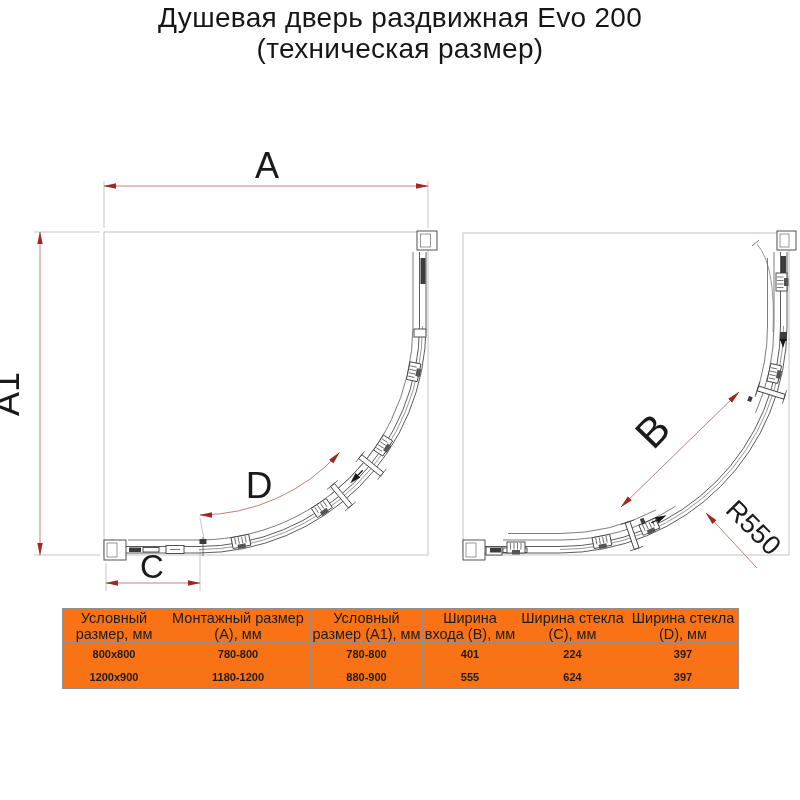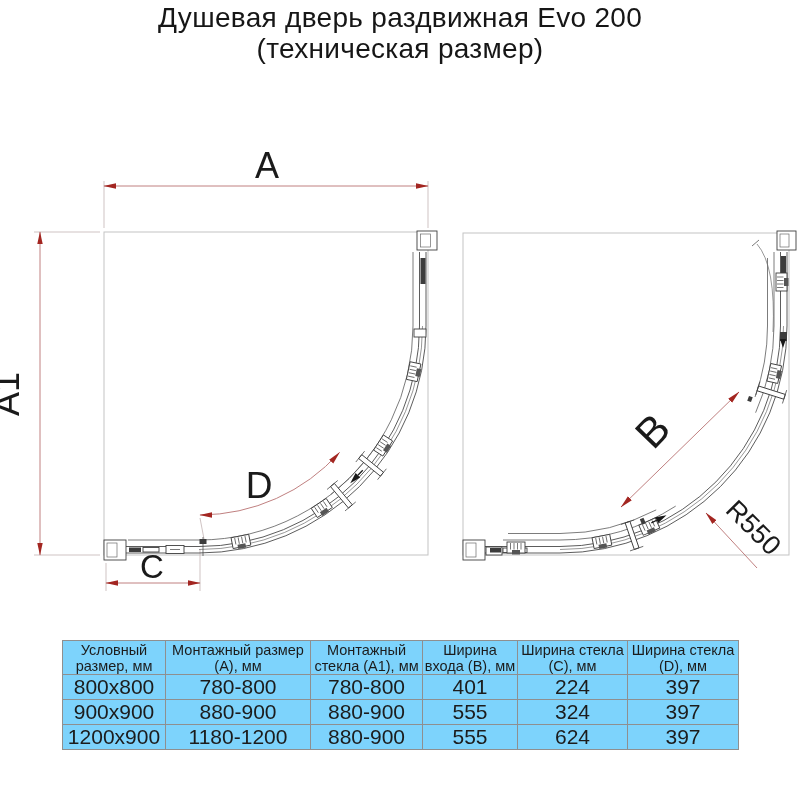--- a/index.html
+++ b/index.html
@@ -13,26 +13,26 @@
   .trk{fill:none;stroke:#4a4a4a;stroke-width:.9;}
   .pnl{fill:none;stroke:#5a5a5a;stroke-width:.8;}
   .thin{fill:none;stroke:#6b6b6b;stroke-width:.7;}
   .ext{stroke:#c9bcbc;stroke-width:.9;}
   .dim{stroke:#c08080;stroke-width:1;fill:none;}
   .hw{fill:#fff;stroke:#3f3f3f;stroke-width:.9;}
   .hwl{stroke:#3f3f3f;stroke-width:.7;}
   .blk{fill:#3c3c3c;stroke:none;}
   .lbl{fill:#1a1a1a;font-family:"Liberation Sans",sans-serif;}
   
-  table{position:absolute;top:640px;left:62px;width:676px;border-collapse:collapse;
-        table-layout:fixed;background:#7dd3fc;}
+  table{position:absolute;top:608px;left:62px;width:676px;border-collapse:collapse;
+        table-layout:fixed;background:#f97316;}
   th,td{border:1px solid #8f8f8f;text-align:center;vertical-align:middle;
         font-weight:normal;color:#1c1c1c;padding:0;overflow:hidden;}
   th{font-size:14.5px;line-height:16px;height:33px;}
-  td{font-size:21px;height:21.8px;}
+  td{font-size:11px;height:21.8px;font-weight:bold;}
 </style>
 </head>
 <body>
 
 <div class="title">
   <div>Душевая дверь раздвижная Evo 200</div>
   <div>(техническая размер)</div>
 </div>
 
 <svg width="800" height="600" viewBox="0 0 800 600">
@@ -275,44 +275,36 @@
       <col style="width:145px">
       <col style="width:112px">
     <col style="width:95px">
       <col style="width:110px">
       <col style="width:111px">
   </colgroup>
   <thead>
     <tr>
       <th>Условный размер, мм</th>
       <th>Монтажный размер (А), мм</th>
-      <th>Монтажный стекла (А1), мм</th>
+      <th>Условный размер (А1), мм</th>
       <th>Ширина входа (В), мм</th>
       <th>Ширина стекла (С), мм</th>
       <th>Ширина стекла (D), мм</th>
     </tr>
   </thead>
   <tbody>
     <tr>
       <td>800x800</td>
       <td>780-800</td>
       <td>780-800</td>
       <td>401</td>
       <td>224</td>
       <td>397</td>
     </tr>
     <tr>
-      <td>900x900</td>
-      <td>880-900</td>
-      <td>880-900</td>
-      <td>555</td>
-      <td>324</td>
-      <td>397</td>
-    </tr>
-    <tr>
       <td>1200x900</td>
       <td>1180-1200</td>
       <td>880-900</td>
       <td>555</td>
       <td>624</td>
       <td>397</td>
     </tr>
   </tbody>
 </table>
 

